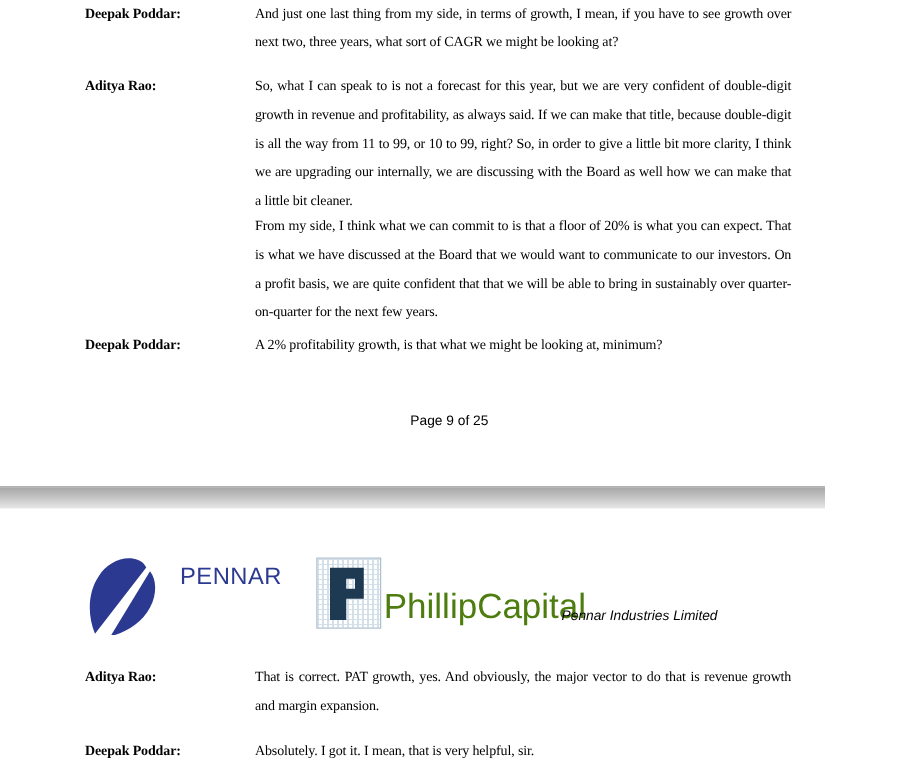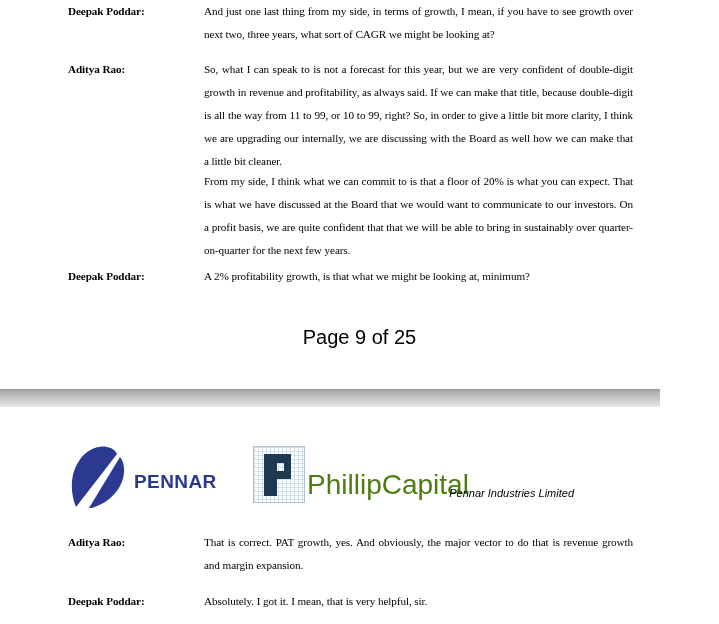--- a/index.html
+++ b/index.html
@@ -25,29 +25,29 @@
     font-weight:bold; white-space:nowrap;
   }
   .para {
     position:absolute; left:204px; top:0; width:429px;
     text-align:justify;
   }
   .page-num {
     position:absolute; left:0; top:327px; width:719px;
     text-align:center;
     font-family:"Liberation Sans", sans-serif;
-    font-size:20px; line-height:20px; letter-spacing:0;
+    font-size:11px; line-height:20px; letter-spacing:0;
   }
   
   .swoosh { position:absolute; left:70px; top:446px; }
   .pennar-text {
-    position:absolute; left:134px; top:450px;
+    position:absolute; left:144px; top:450px;
     font-family:"Liberation Sans", sans-serif;
-    font-weight:700; font-size:19px; line-height:24px;
-    letter-spacing:0.4px; color:#2b3990;margin-top:20px;
+    font-weight:400; font-size:19px; line-height:24px;
+    letter-spacing:0.4px; color:#2b3990;
   }
   .p-square {
     position:absolute; left:253px; top:446px; width:52px; height:57px;
     background-color:#fff;
     background-image:
       repeating-linear-gradient(#d3dfe9 0 1px, transparent 1px 4px),
       repeating-linear-gradient(90deg, #d3dfe9 0 1px, transparent 1px 4px);
     border:1px solid #b2c1d0;
   }
   .p-glyph { position:absolute; left:10px; top:7px; }

